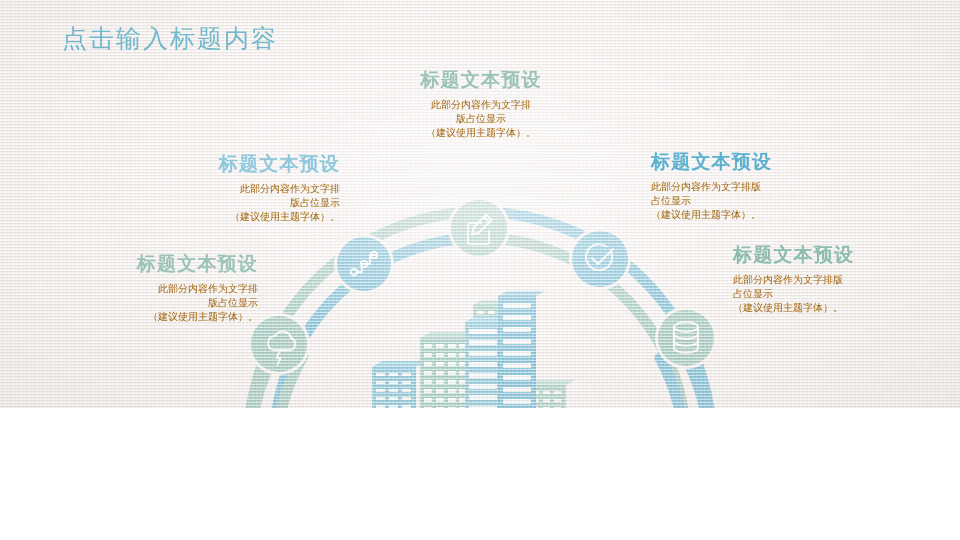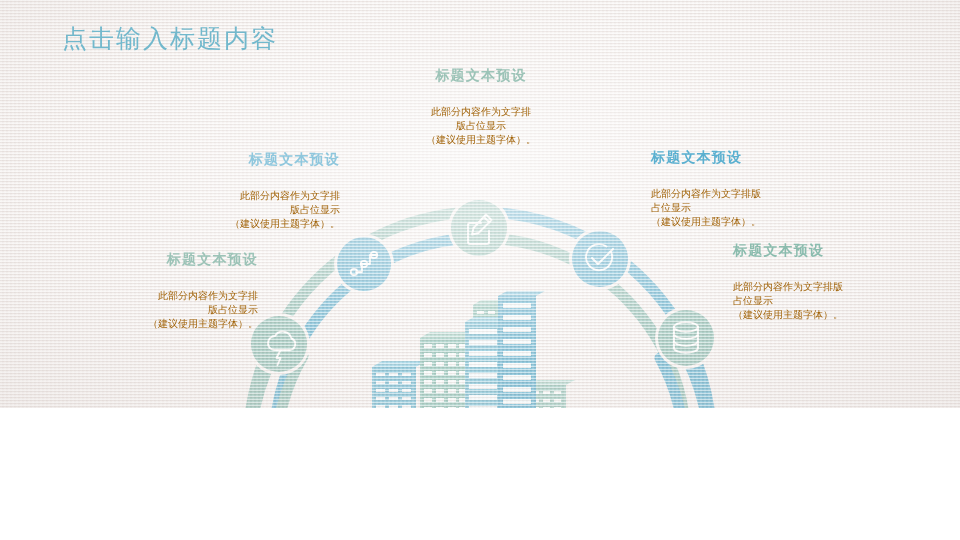--- a/index.html
+++ b/index.html
@@ -68,24 +68,24 @@
     position: absolute;
     inset: 0;
   }
 
   
   .tblock {
     position: absolute;
     line-height: 1.42;
   }
   .tblock .hd {
-    font-size: 14px;
+    font-size: 19px;
     font-weight: bold;
     letter-spacing: 1.2px;
-    margin-bottom: 19px;
+    margin-bottom: 5px;
     font-family: "DejaVu Sans", "Liberation Sans", sans-serif;
   }
   .tblock .bd {
     font-size: 10px;
     color: #a16207;
     font-family: "DejaVu Sans", "Liberation Sans", sans-serif;
   }
   .tblock .bd div { white-space: nowrap; }
 
   .hd-blue { color: #8fc7dd; }

